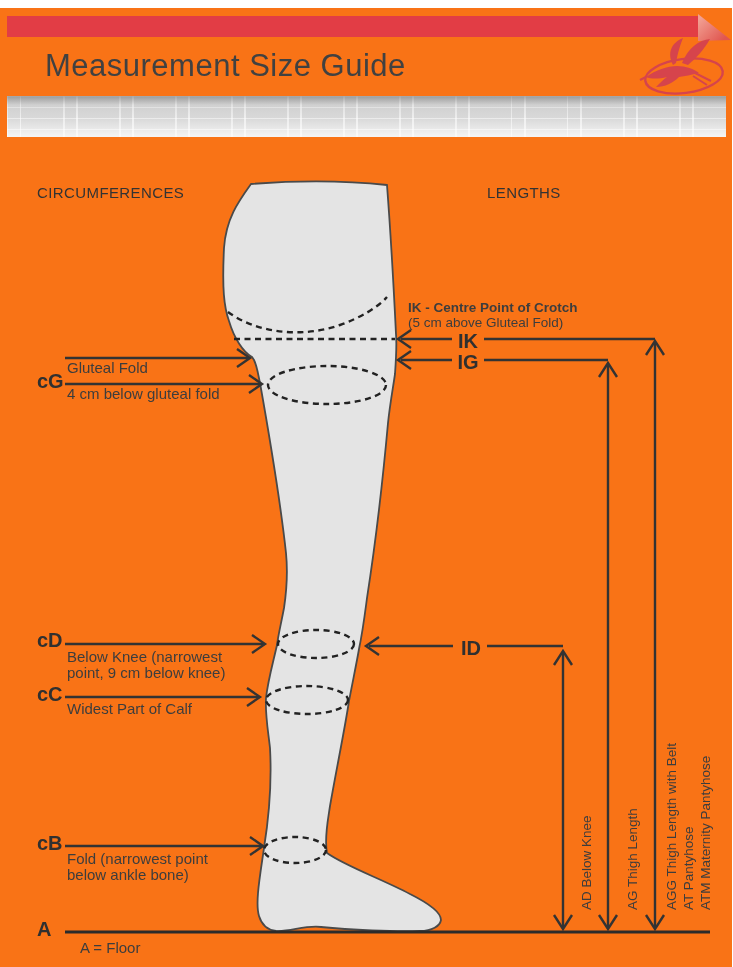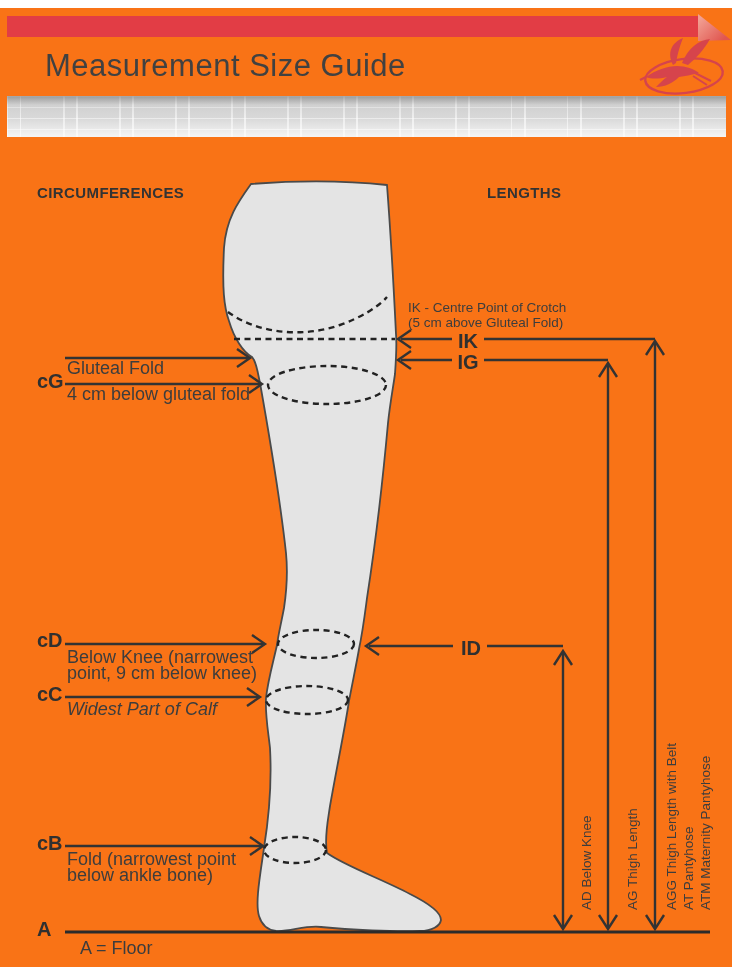--- a/index.html
+++ b/index.html
@@ -29,23 +29,23 @@
   }
   
   .diagram-svg{position:absolute;left:0;top:0;width:733px;height:967px;}
   .leg{fill:#e4e4e4;stroke:#4a4a4a;stroke-width:1.8;}
   .dash{fill:none;stroke:#222;stroke-width:2.4;stroke-dasharray:6 4.5;}
   .mline{fill:none;stroke:#333;stroke-width:2.4;}
   .chev{fill:none;stroke:#333;stroke-width:2.4;stroke-linejoin:miter;}
   .floor{stroke:#2b2b2b;stroke-width:3.2;}
   
   .t{position:absolute;white-space:nowrap;}
-  .heading{font-size:15px;font-weight:bold;color:#333;letter-spacing:.4px;}
+  .heading{font-size:15px;font-weight:normal;color:#333;letter-spacing:.4px;}
   .code{font-size:20px;font-weight:bold;color:#303030;}
-  .desc{font-size:18px;color:#3d3d3d;line-height:16px;}
+  .desc{font-size:15px;color:#3d3d3d;line-height:16px;}
   .note{font-size:13.5px;color:#3d3d3d;line-height:15px;}
   .mid-label{font-size:20px;font-weight:bold;color:#303030;text-align:center;width:32px;}
   .vlabel{
     font-size:13.5px;color:#3d3d3d;line-height:17px;
     transform:rotate(-90deg);transform-origin:0 0;
   }
 </style>
 </head>
 <body>
 
@@ -167,30 +167,30 @@
 
   <div class="t code" style="left:37px;top:362px;">cG</div>
   <div class="t desc" style="left:67px;top:352px;">Gluteal Fold</div>
   <div class="t desc" style="left:67px;top:378px;">4 cm below gluteal fold</div>
 
   <div class="t code" style="left:37px;top:621px;">cD</div>
   <div class="t desc" style="left:67px;top:641px;">Below Knee (narrowest</div>
   <div class="t desc" style="left:67px;top:657px;">point, 9 cm below knee)</div>
 
   <div class="t code" style="left:37px;top:675px;">cC</div>
-  <div class="t desc" style="left:67px;top:693px;font-style:italic;">Widest Part of Calf</div>
+  <div class="t desc" style="left:67px;top:693px;">Widest Part of Calf</div>
 
   <div class="t code" style="left:37px;top:824px;">cB</div>
   <div class="t desc" style="left:67px;top:843px;">Fold (narrowest point</div>
   <div class="t desc" style="left:67px;top:859px;">below ankle bone)</div>
 
   <div class="t code" style="left:37px;top:910px;">A</div>
   <div class="t desc" style="left:80px;top:932px;">A = Floor</div>
 
-  <div class="t note" style="left:408px;top:292px;">IK - Centre Point of Crotch</div>
+  <div class="t note" style="left:408px;top:292px;font-weight:bold;">IK - Centre Point of Crotch</div>
   <div class="t note" style="left:408px;top:307px;">(5 cm above Gluteal Fold)</div>
 
   <div class="t mid-label" style="left:452px;top:322px;">IK</div>
   <div class="t mid-label" style="left:452px;top:343px;">IG</div>
   <div class="t mid-label" style="left:455px;top:629px;">ID</div>
 
   <div class="t vlabel" style="left:578px;top:902px;">AD Below Knee</div>
   <div class="t vlabel" style="left:624px;top:902px;">AG Thigh Length</div>
   <div class="t vlabel" style="left:663px;top:902px;">
     <div>AGG Thigh Length with Belt</div>

